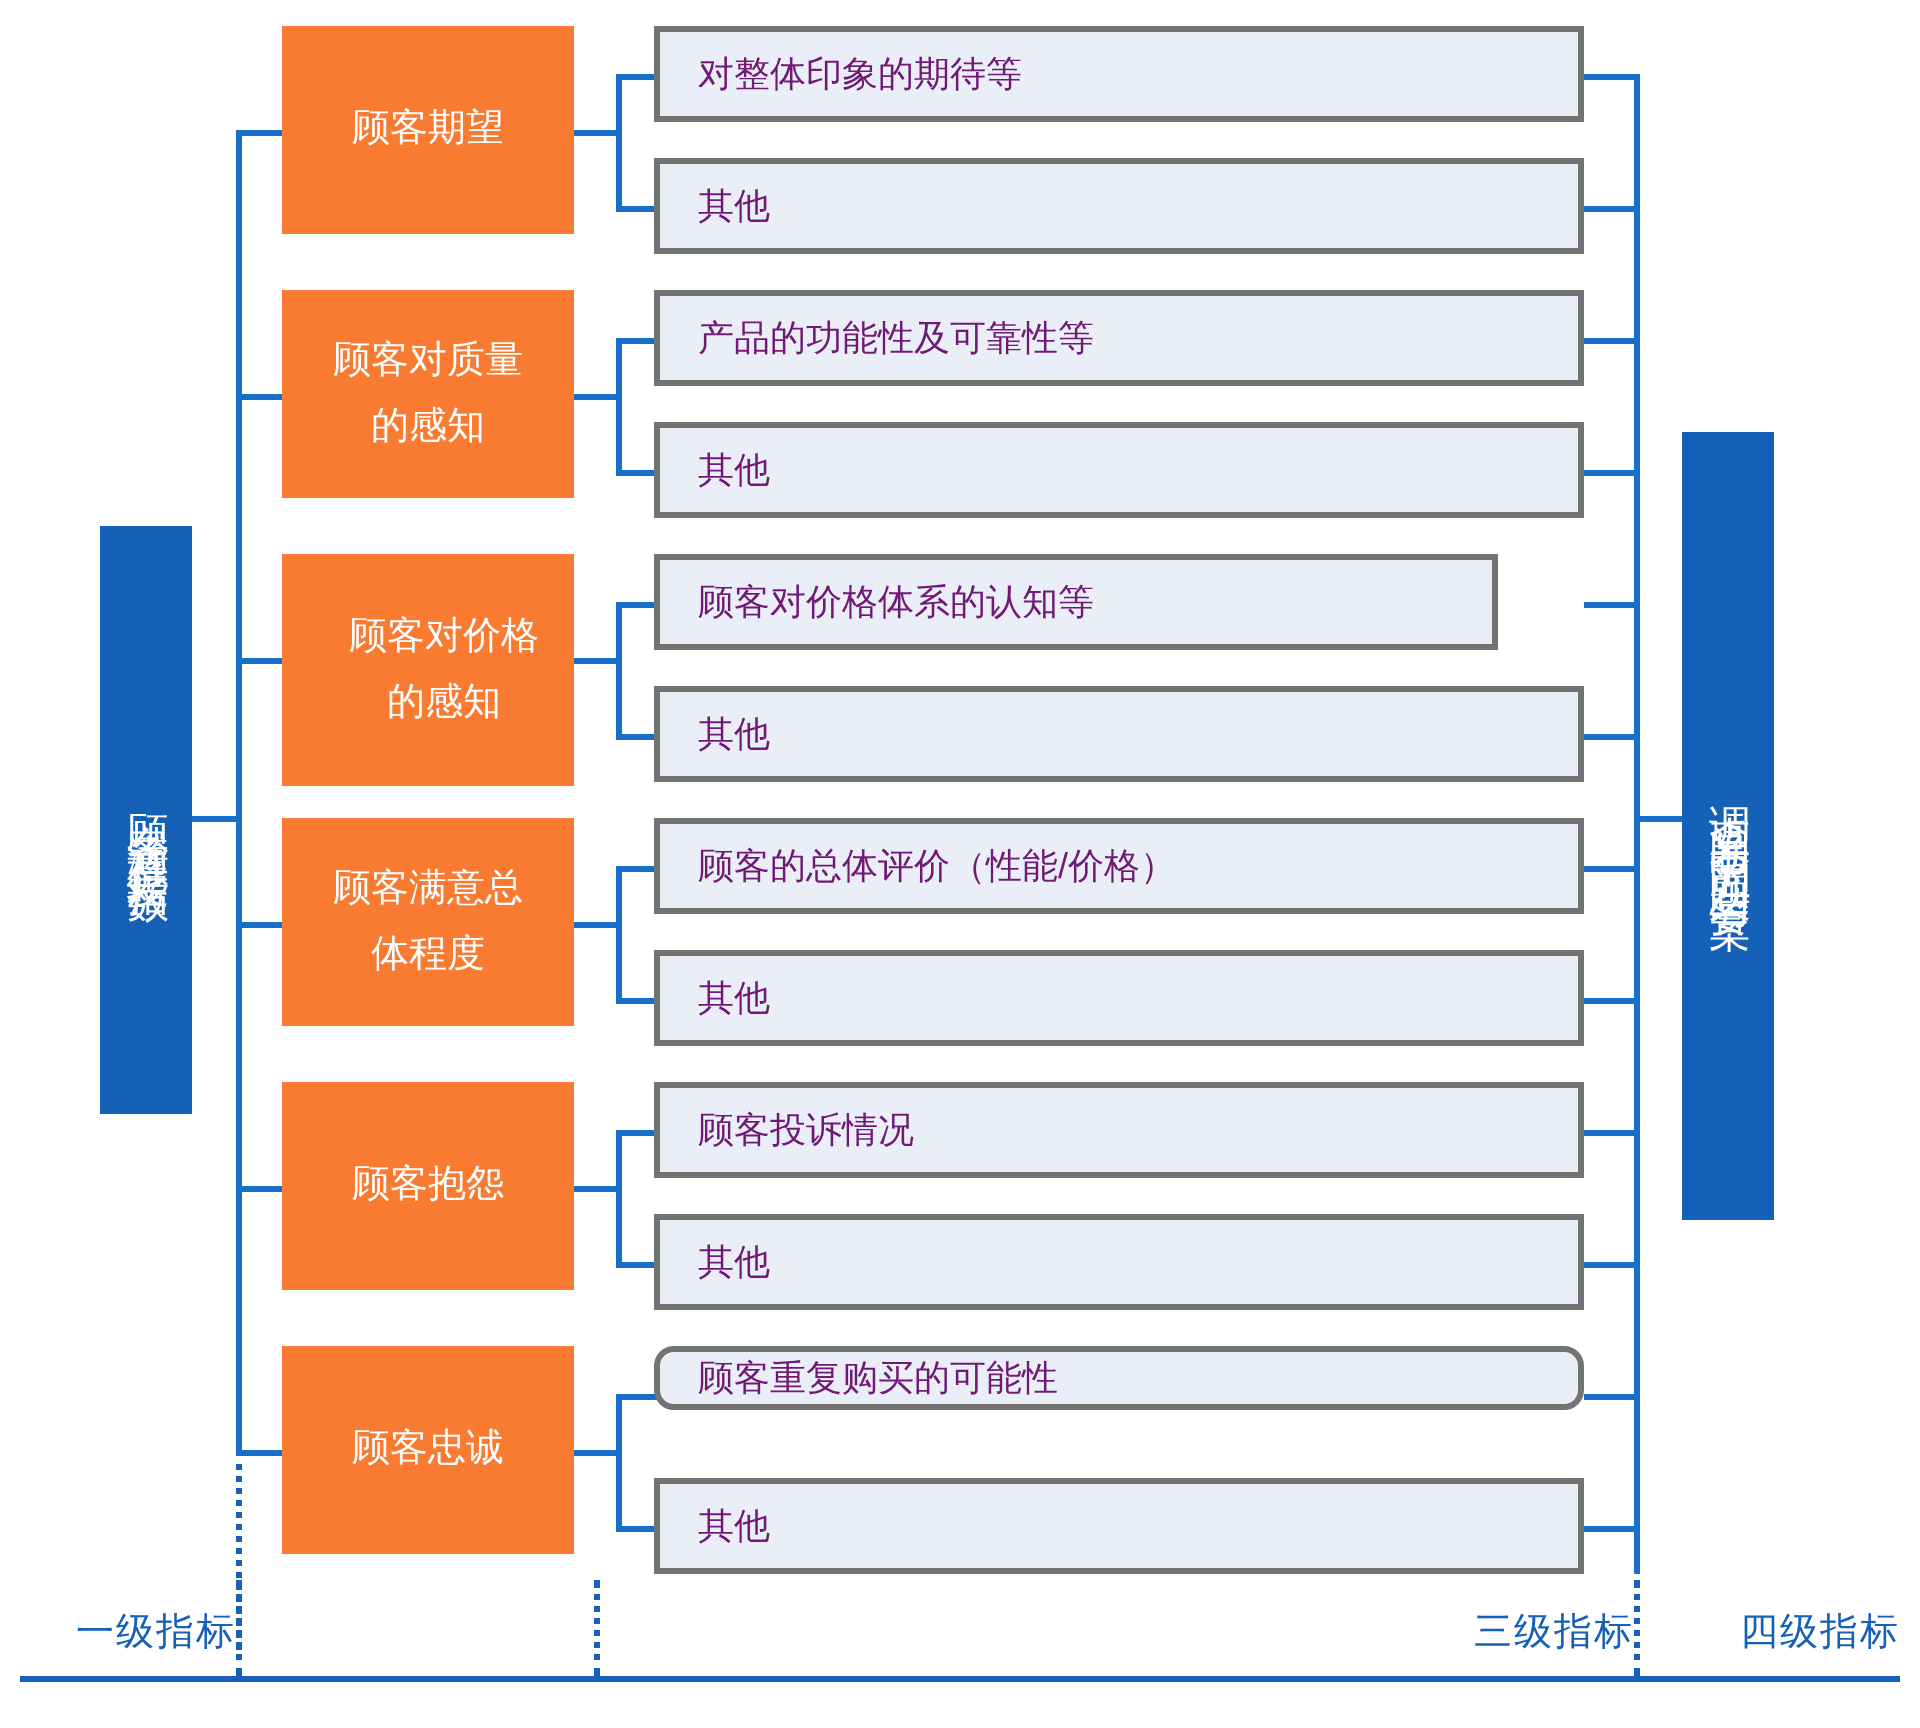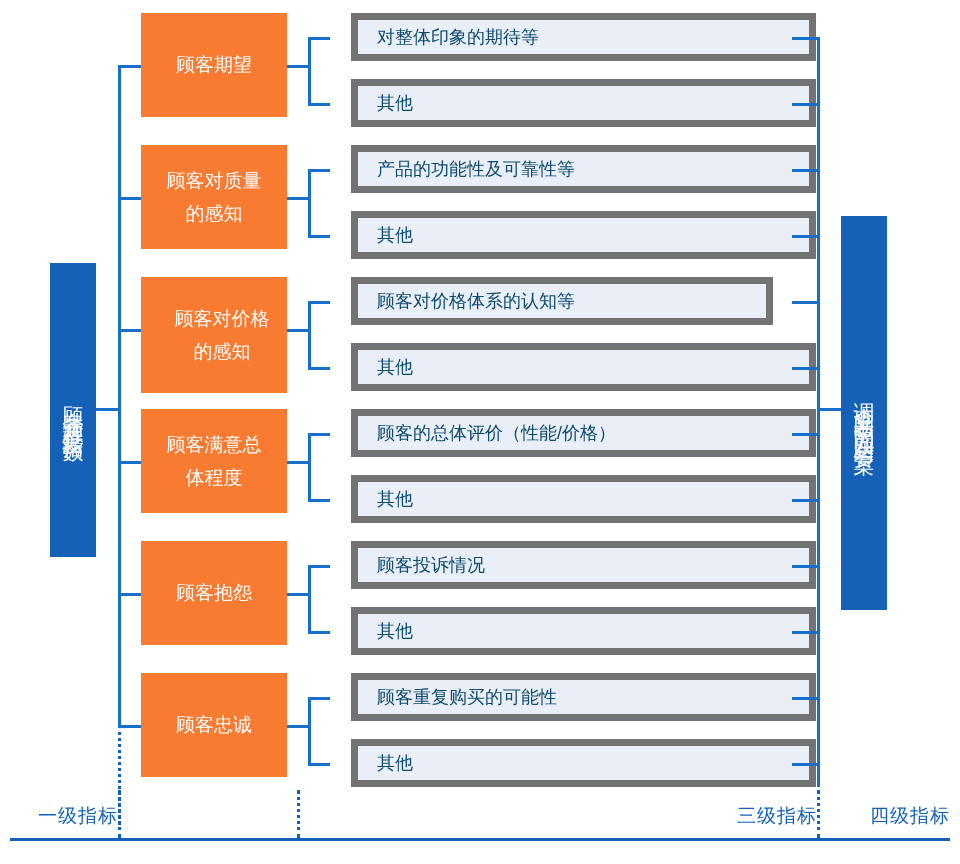--- a/index.html
+++ b/index.html
@@ -25,23 +25,23 @@
   
   .obox{
     background:#f97b32;color:#ffffff;
     display:flex;align-items:center;justify-content:center;
     text-align:center;font-size:19px;line-height:1.75;
     padding:16px 10px;
   }
 
   
   .lbox{
-    background:#eaeff7;border:7px solid #737373;color:#0c4a6e;
+    background:#eaeff7;border:3px solid #737373;color:#701a75;
     display:flex;align-items:center;
-    font-size:18px;padding-left:19px;margin-left:24px;
+    font-size:18px;padding-left:19px;
   }
 
   
   .ln-h{background:#1670c9;height:3px;}
   .ln-v{background:#1670c9;width:3px;}
 
   
   .dotsep{
     border-left:3px dotted #1561b8;width:0;
   }
@@ -151,21 +151,21 @@
     </div>
   <div class="abs lbox" style="left:327px;top:475px;width:465px;height:48px;">
     <span>其他</span>
     </div>
   <div class="abs lbox" style="left:327px;top:541px;width:465px;height:48px;">
     <span>顾客投诉情况</span>
     </div>
   <div class="abs lbox" style="left:327px;top:607px;width:465px;height:48px;">
     <span>其他</span>
     </div>
-  <div class="abs lbox" style="left:327px;top:673px;width:465px;height:48px;">
+  <div class="abs lbox" style="left:327px;top:673px;width:465px;height:32px;border-radius:10px;">
     <span>顾客重复购买的可能性</span>
     </div>
   <div class="abs lbox" style="left:327px;top:739px;width:465px;height:48px;">
     <span>其他</span>
     </div>
 
   <div class="abs ln-v" style="left:817px;top:37px;height:750px;"></div>
   <div class="abs ln-h" style="left:792px;top:37px;width:28px;"></div>
   <div class="abs ln-h" style="left:792px;top:103px;width:28px;"></div>
   <div class="abs ln-h" style="left:792px;top:169px;width:28px;"></div>

